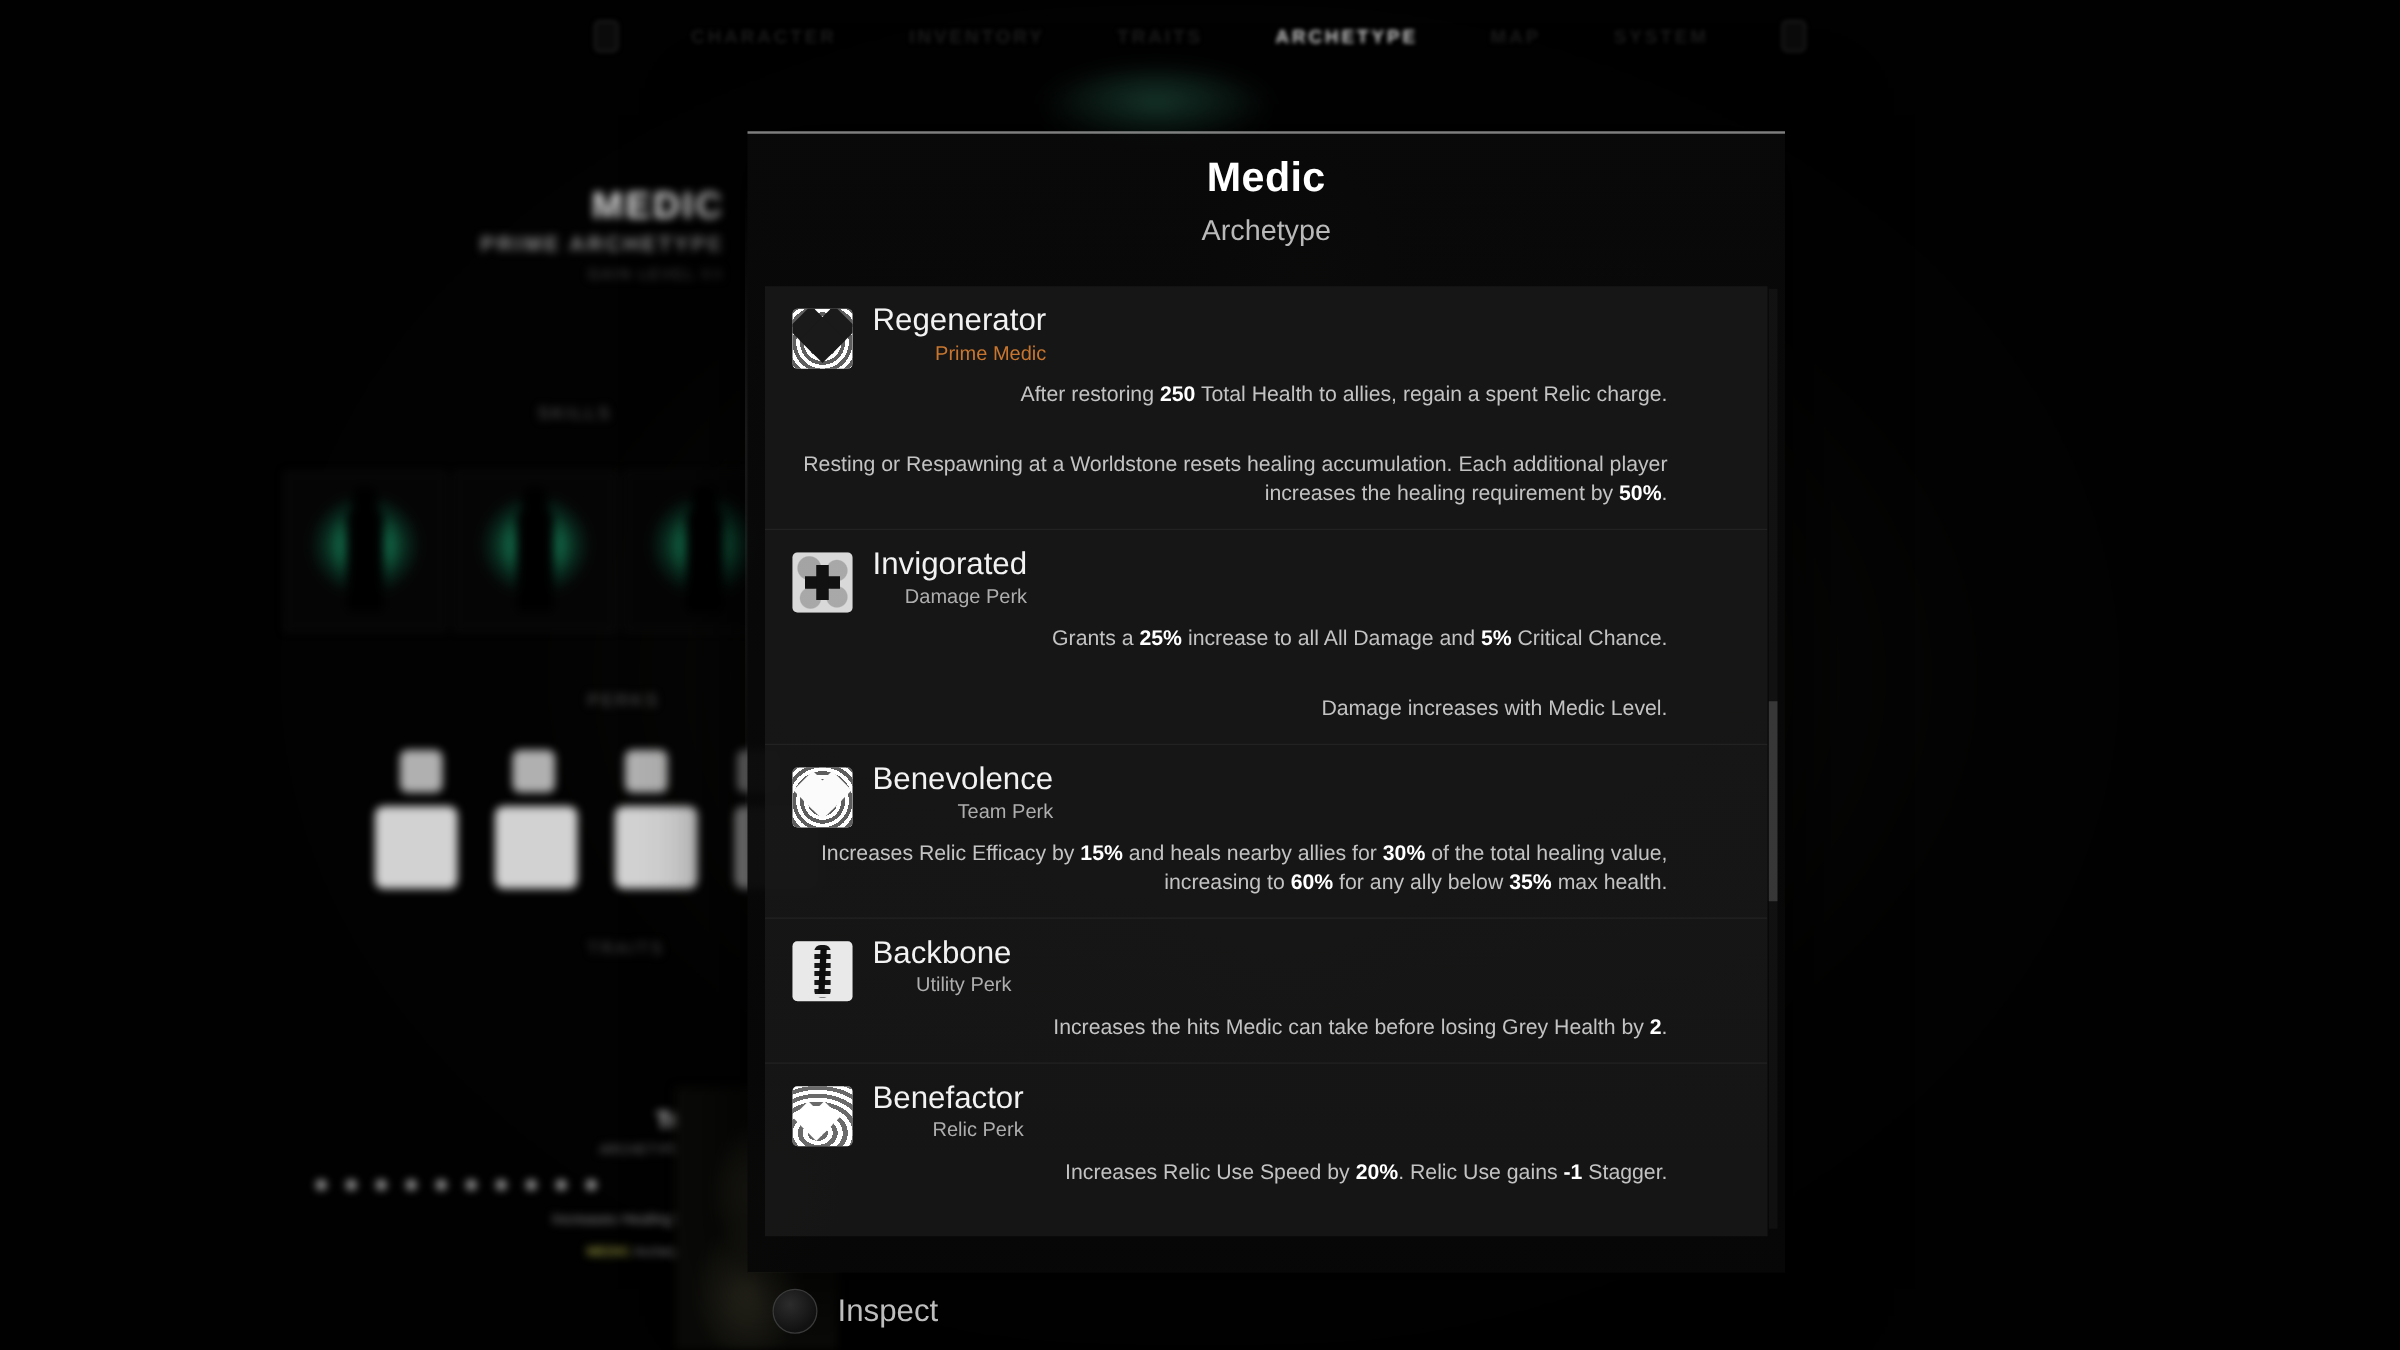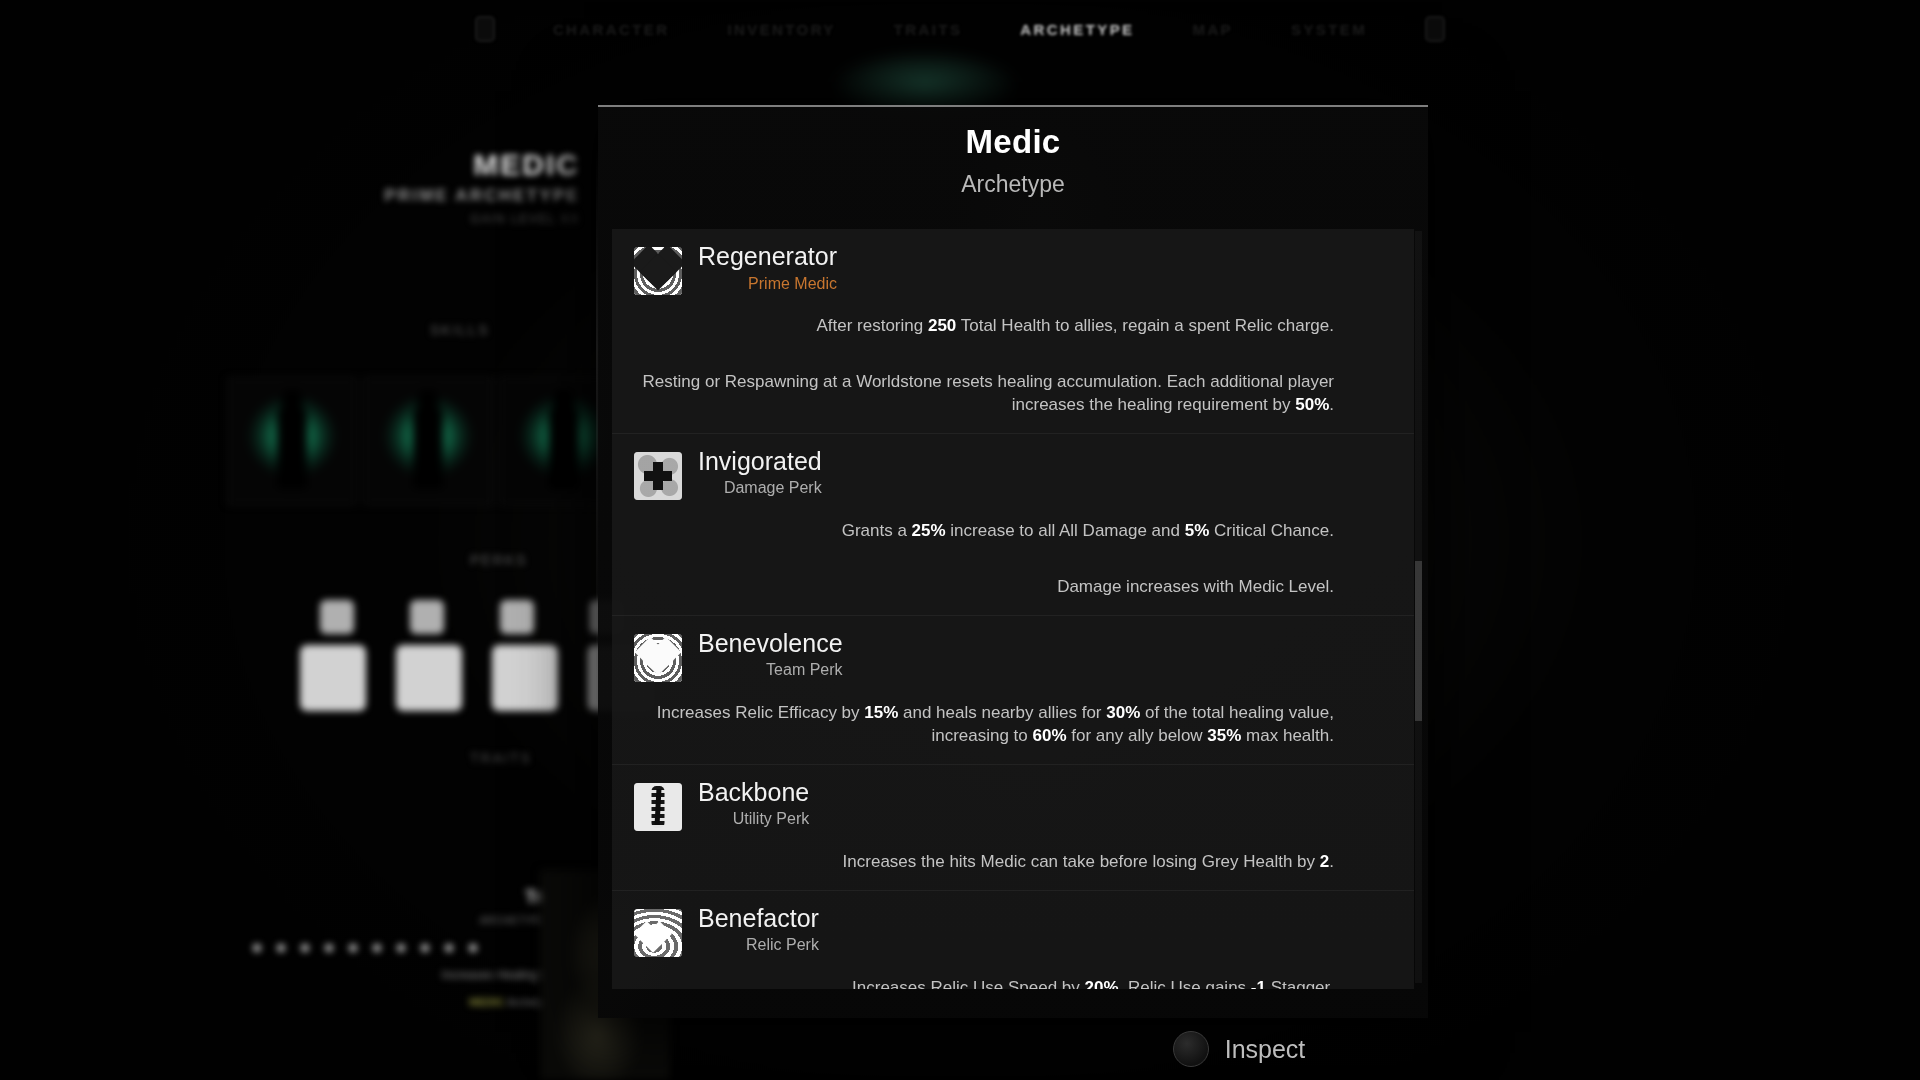--- a/index.html
+++ b/index.html
@@ -129,21 +129,21 @@
   .perk .phead{ display:flex; align-items:flex-start; gap:16px; }
   .perk .picon{
     width:48px;height:48px;flex:0 0 48px;border-radius:4px;margin-top:4px;
     background:#cfcfcf; position:relative; overflow:hidden;
     box-shadow:inset 0 0 0 1px rgba(0,0,0,.35);
   }
   .perk .ptext{ min-width:0; }
   .perk .pname{ font-size:25px; color:#f2f2f2; font-weight:400; line-height:1.1; }
   .perk .ptype{ font-size:16px; color:#aeaeae; margin-top:4px; }
   .perk .ptype.prime{ color:#c8762f; }
-  .perk .pdesc{ font-size:17px; color:#c3c3c3; line-height:1.35; margin-top:20px; max-width:700px;}
+  .perk .pdesc{ font-size:17px; color:#c3c3c3; line-height:1.35; margin-top:10px; max-width:700px;}
   .perk .pdesc + .pdesc{ margin-top:33px; }
   .perk .pdesc b{ color:#ffffff; font-weight:700; }
 
   
   .ic{ position:absolute; inset:0; }
   .ic-rings{
     background:repeating-radial-gradient(circle at 50% 56%, #ffffff 0 3px, #5e5e5e 3px 6px);
   }
   .ic-heart:before{
     content:""; position:absolute; left:50%; top:52%; width:26px; height:26px;
@@ -199,21 +199,21 @@
     background:rgba(255,255,255,0.04);
   }
   #scrollthumb{
     position:absolute; left:0; top:330px; width:7px; height:160px;
     background:rgba(190,190,190,0.22);
   }
 
   
   #footer{
     position:absolute; left:0; bottom:0; width:1860px; height:62px; z-index:6;
-    display:flex; align-items:center; padding-left:618px; background:rgba(0,0,0,0.0);justify-content:center;
+    display:flex; align-items:center; padding-left:618px; background:rgba(0,0,0,0.0);
   }
   #footer .btnglyph{
     width:36px;height:36px;border-radius:50%;
     background:radial-gradient(circle at 38% 34%, #2c2c2c, #111 70%);
     border:1px solid #3a3a3a; margin-right:16px;
   }
   #footer .btnlabel{ font-size:25px; color:#bdbdbd; }
 
   .bevel-l{ position:absolute; left:596px; top:150px; width:3px; height:560px; z-index:4;
     background:linear-gradient(180deg, rgba(140,140,140,0) 0%, rgba(150,150,150,.35) 35%, rgba(150,150,150,.2) 65%, rgba(140,140,140,0) 100%); }

